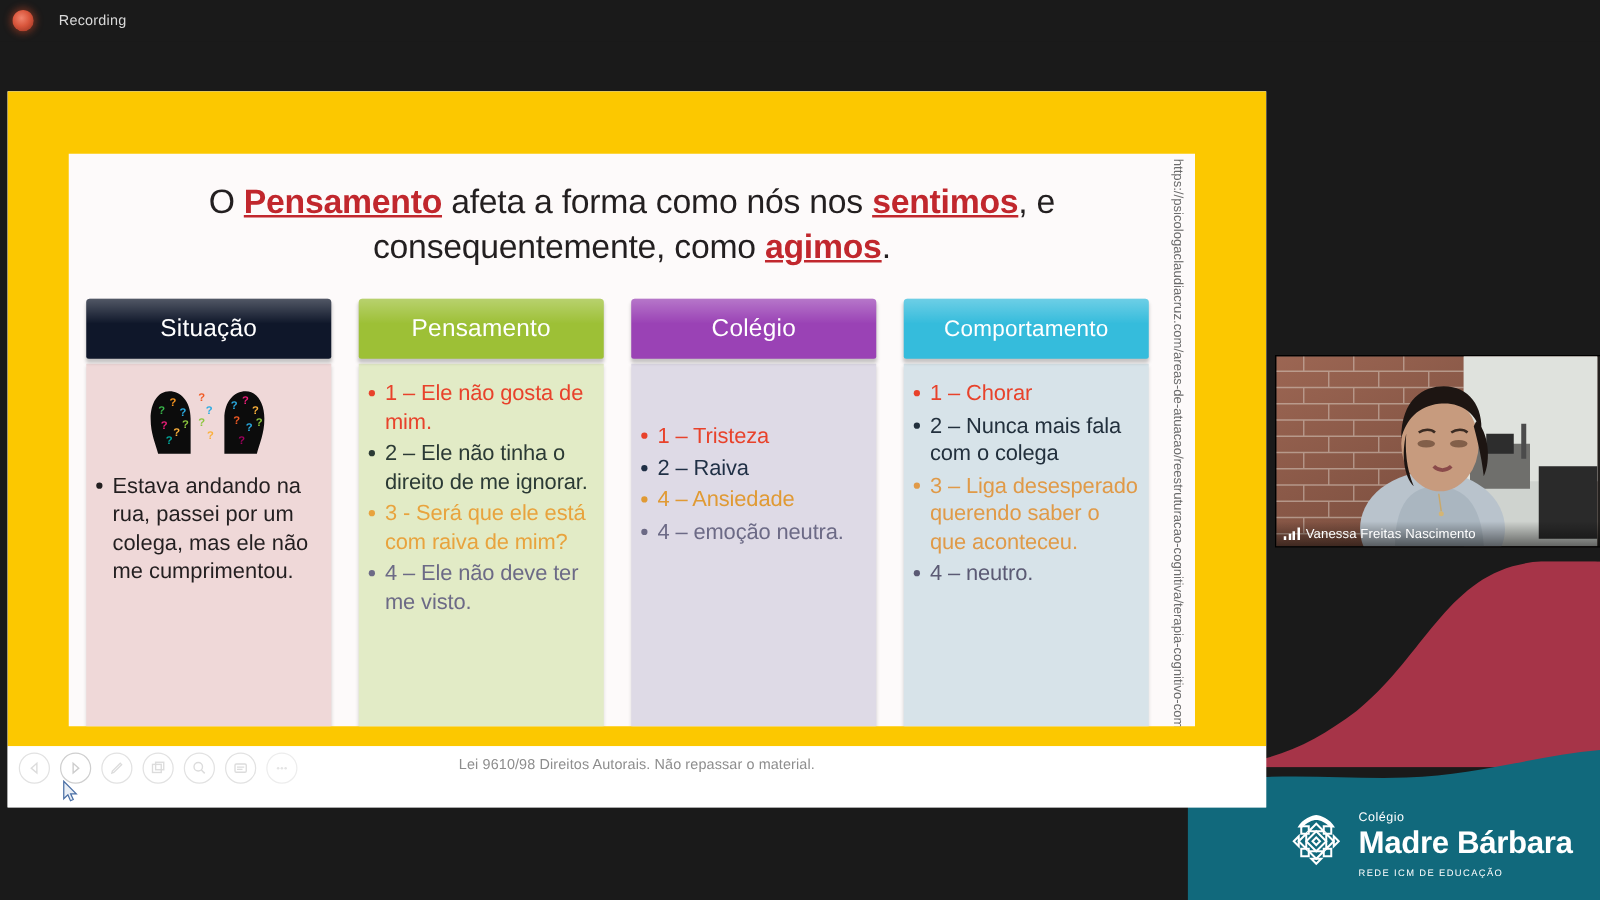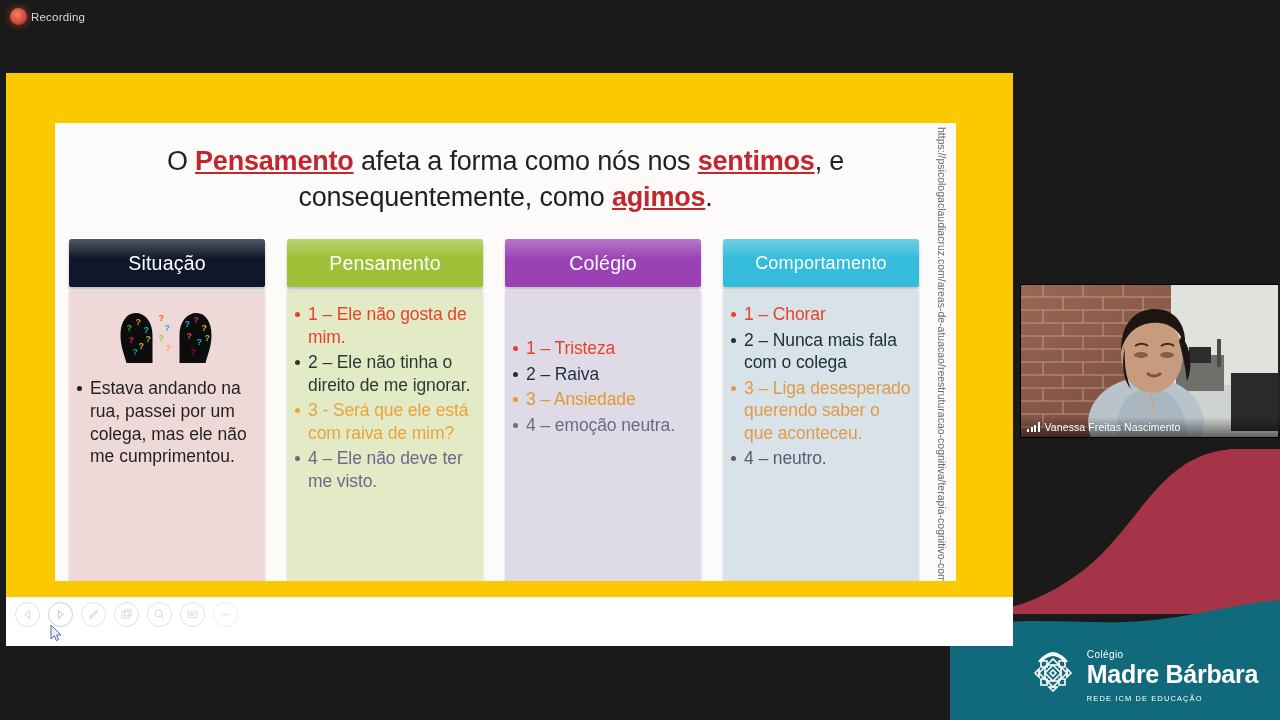--- a/index.html
+++ b/index.html
@@ -3,21 +3,21 @@
 <meta charset="utf-8">
 <style>
   html,body{margin:0;padding:0;}
   body{
     width:1280px;height:720px;overflow:hidden;position:relative;
     background:#1a1a1a;
     font-family:"Liberation Sans", sans-serif;
   }
   
   #topbar{position:absolute;left:0;top:0;width:1280px;height:33px;background:#1a1a1a;z-index:5;}
-  #rec-wrap{position:absolute;left:10px;top:8px;display:flex;align-items:center;gap:4px;}
+  #rec-wrap{position:absolute;left:10px;top:8px;display:flex;align-items:center;gap:20px;}
   #rec-dot{width:17px;height:17px;border-radius:50%;
     background:radial-gradient(circle at 42% 38%, #f0836c 0%, #d9563c 45%, #8f2e1e 100%);
     box-shadow:0 0 6px 2px rgba(200,70,40,.45);}
   #rec-label{color:#d9d9d9;font-size:11.5px;letter-spacing:.2px;}
 
   
   .bg-shape{position:absolute;z-index:1;}
   #red-swoosh{right:0;bottom:106px;width:330px;height:165px;overflow:hidden;}
   #teal-wave{right:0;bottom:0;width:330px;height:130px;overflow:hidden;}
 
@@ -202,21 +202,21 @@
           </div>
 
           <div class="col">
             <div class="col-head" style="background:#9A42B5;">
               <span>Colégio</span>
             </div>
             <div class="col-body" style="background:#DEDAE6;padding-top:46px;">
               <ul>
                 <li style="color:#E8422B;">1 – Tristeza</li>
                 <li style="color:#1f2f45;">2 – Raiva</li>
-                <li style="color:#E09A34;">3 – Ansiedade</li>
+                <li style="color:#E09A34;">4 – Ansiedade</li>
                 <li style="color:#6c6a86;">4 – emoção neutra.</li>
               </ul>
             </div>
           </div>
 
           <div class="col">
             <div class="col-head" style="background:#35BCDC;font-size:18px;">
               <span>Comportamento</span>
             </div>
             <div class="col-body" style="background:#D7E3E9;">
@@ -231,20 +231,21 @@
 
         </div>
 
         <div id="vurl">https://psicologaclaudiacruz.com/areas-de-atuacao/reestruturacao-cognitiva/terapia-cognitivo-comportamental/</div>
 
       </div>
     </div>
   </div>
 
   <div id="share-footer">
+    <div id="copyright">Lei 9610/98 Direitos Autorais. Não repassar o material.</div>
 
     <div id="toolbar">
       <div class="tbtn">
         <svg width="11" height="11" viewBox="0 0 11 11">
             <path d="M7.5,1.6 L3,5.5 L7.5,9.4 Z" fill="none" stroke="#dcdcdc" stroke-width="1.1"></path>
           </svg>
       </div>
       <div class="tbtn active">
         <svg width="11" height="11" viewBox="0 0 11 11">
             <path d="M3.5,1.6 L8,5.5 L3.5,9.4 Z" fill="none" stroke="#cdcdcd" stroke-width="1.1"></path>

